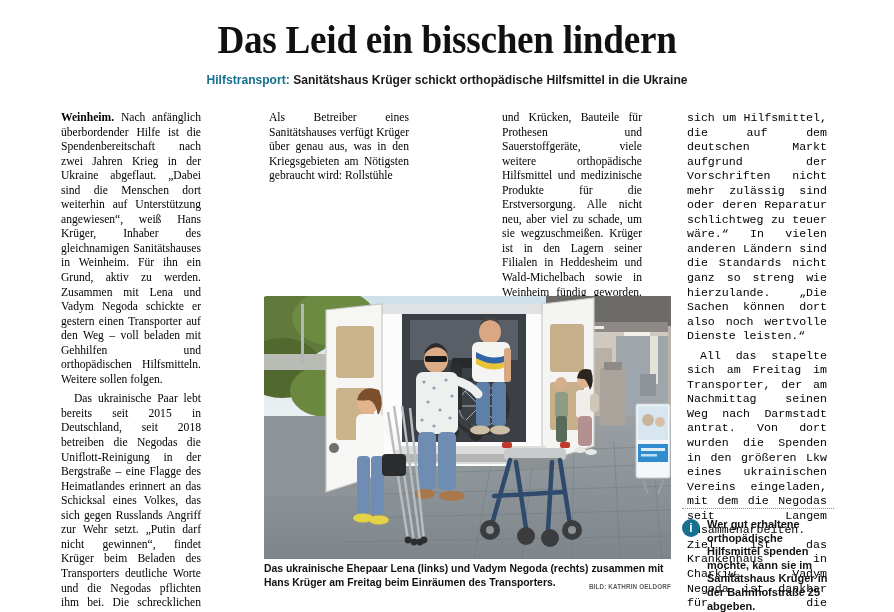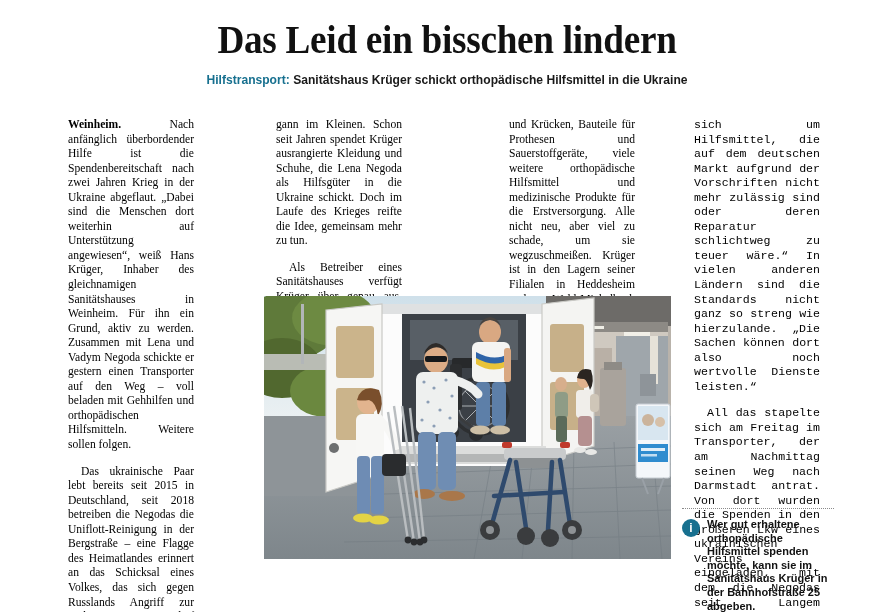--- a/index.html
+++ b/index.html
@@ -61,21 +61,21 @@
   .col {
     position: absolute;
     top: 106px;
     font-size: 11.6px;
     line-height: 14.55px;
     text-align: justify;
     text-justify: inter-word;
     hyphens: manual;
     color: #000;
   }
-  .col p { margin: 12px; }
+  .col p { margin: 5px; }
   .col p + p { text-indent: 13px; }
   .col .lead-city { font-weight: bold; }
   .col .sign { font-style: italic; float: right; }
 
   #col1 { left: 56px;  width: 150px; }
   #col2 { left: 264px; width: 150px; }
   #col3 { left: 497px; width: 150px; }
   #col4 { left: 682px; width: 150px; font-family: Liberation Mono, monospace; }
 
   
@@ -165,21 +165,20 @@
 
   <div class="col" id="col1">
     <p>
       <span class="lead-city">Weinheim.</span><span> Nach anfänglich überbordender Hilfe ist die Spendenbereitschaft nach zwei Jahren Krieg in der Ukraine abgeflaut. „Dabei sind die Menschen dort weiterhin auf Unterstützung angewiesen“, weiß Hans Krüger, Inhaber des gleichnamigen Sanitätshauses in Weinheim. Für ihn ein Grund, aktiv zu werden. Zusammen mit Lena und Vadym Negoda schickte er gestern einen Transporter auf den Weg – voll beladen mit Gehhilfen und orthopädischen Hilfsmitteln. Weitere sollen folgen.</span>
     </p>
     <p>Das ukrainische Paar lebt bereits seit 2015 in Deutschland, seit 2018 betreiben die Negodas die Uniflott-Reinigung in der Bergstraße – eine Flagge des Heimatlandes erinnert an das Schicksal eines Volkes, das sich gegen Russlands Angriff zur Wehr setzt. „Putin darf nicht gewinnen“, findet Krüger beim Beladen des Transporters deutliche Worte und die Negodas pflichten ihm bei. Die schrecklichen Bilder und Nachrichten von der Front schockieren. „Wir wollen das Leid wenigstens ein kleines bisschen lindern“, sagt Krüger.</p>
 
   </div>
 
   <div class="col" id="col2">
-    <p>gann im Kleinen. Schon seit Jahren spendet Krüger ausrangierte Kleidung und Schuhe, die Lena Negoda als Hilfsgüter in die Ukraine schickt. Doch im Laufe des Krieges reifte die Idee, gemeinsam mehr zu tun.</p>
     <p>Als Betreiber eines Sanitätshauses verfügt Krüger über genau aus, was in den Kriegsgebieten am Nötigsten gebraucht wird: Rollstühle</p>
   </div>
 
   <div class="col" id="col3">
     <p>und Krücken, Bauteile für Prothesen und Sauerstoffgeräte, viele weitere orthopädische Hilfsmittel und medizinische Produkte für die Erstversorgung. Alle nicht neu, aber viel zu schade, um sie wegzuschmeißen. Krüger ist in den Lagern seiner Filialen in Heddesheim und Wald-Michelbach sowie in Weinheim fündig geworden. Er erklärt: „Es handelt</p>
   </div>
 
   <div class="col" id="col4">
     <p>sich um Hilfsmittel, die auf dem deutschen Markt aufgrund der Vorschriften nicht mehr zulässig sind oder deren Reparatur schlichtweg zu teuer wäre.“ In vielen anderen Ländern sind die Standards nicht ganz so streng wie hierzulande. „Die Sachen können dort also noch wertvolle Dienste leisten.“</p>
     <p>All das stapelte sich am Freitag im Transporter, der am Nachmittag seinen Weg nach Darmstadt antrat. Von dort wurden die Spenden in den größeren Lkw eines ukrainischen Vereins eingeladen, mit dem die Negodas seit Langem zusammenarbeiten. Ziel ist das Krankenhaus in Charkiw. Vadym Negoda ist dankbar für die Unterstützung der Menschen in seinem Heimatland. „So kann Soldaten und Zivilisten geholfen werden“, ist es sich sicher.</p>
@@ -381,20 +380,24 @@
       <rect x="374" y="110" width="30" height="34" fill="#d8e6f0"></rect>
       <circle cx="384" cy="124" r="6" fill="#cbb49c"></circle>
       <circle cx="396" cy="126" r="5" fill="#d6c0a8"></circle>
       <rect x="374" y="148" width="30" height="18" fill="#2f8ccf"></rect>
       <rect x="377" y="152" width="24" height="3" fill="#ffffff" opacity="0.85"></rect>
       <rect x="377" y="158" width="16" height="2.5" fill="#ffffff" opacity="0.7"></rect>
       <path d="M378 182 l6 16 M400 182 l-6 16" stroke="#9aa1a7" stroke-width="2"></path>
     </svg>
   </div>
 
+  <div class="caption">
+    <span>Das ukrainische Ehepaar Lena (links) und Vadym Negoda (rechts) zusammen mit Hans Krüger am Freitag beim Einräumen des Transporters.</span>
+    <span class="credit">BILD: KATHRIN OELDORF</span>
+  </div>
 
   <div class="infobox">
     <div class="dotted-rule"></div>
     <div class="info-body">
       <div class="info-icon">i</div>
       <div class="info-text">Wer gut erhaltene orthopädische Hilfsmittel spenden möchte, kann sie im Sanitätshaus Krüger in der Bahnhofstraße 25 abgeben.</div>
     </div>
   </div>
 
 </div>

